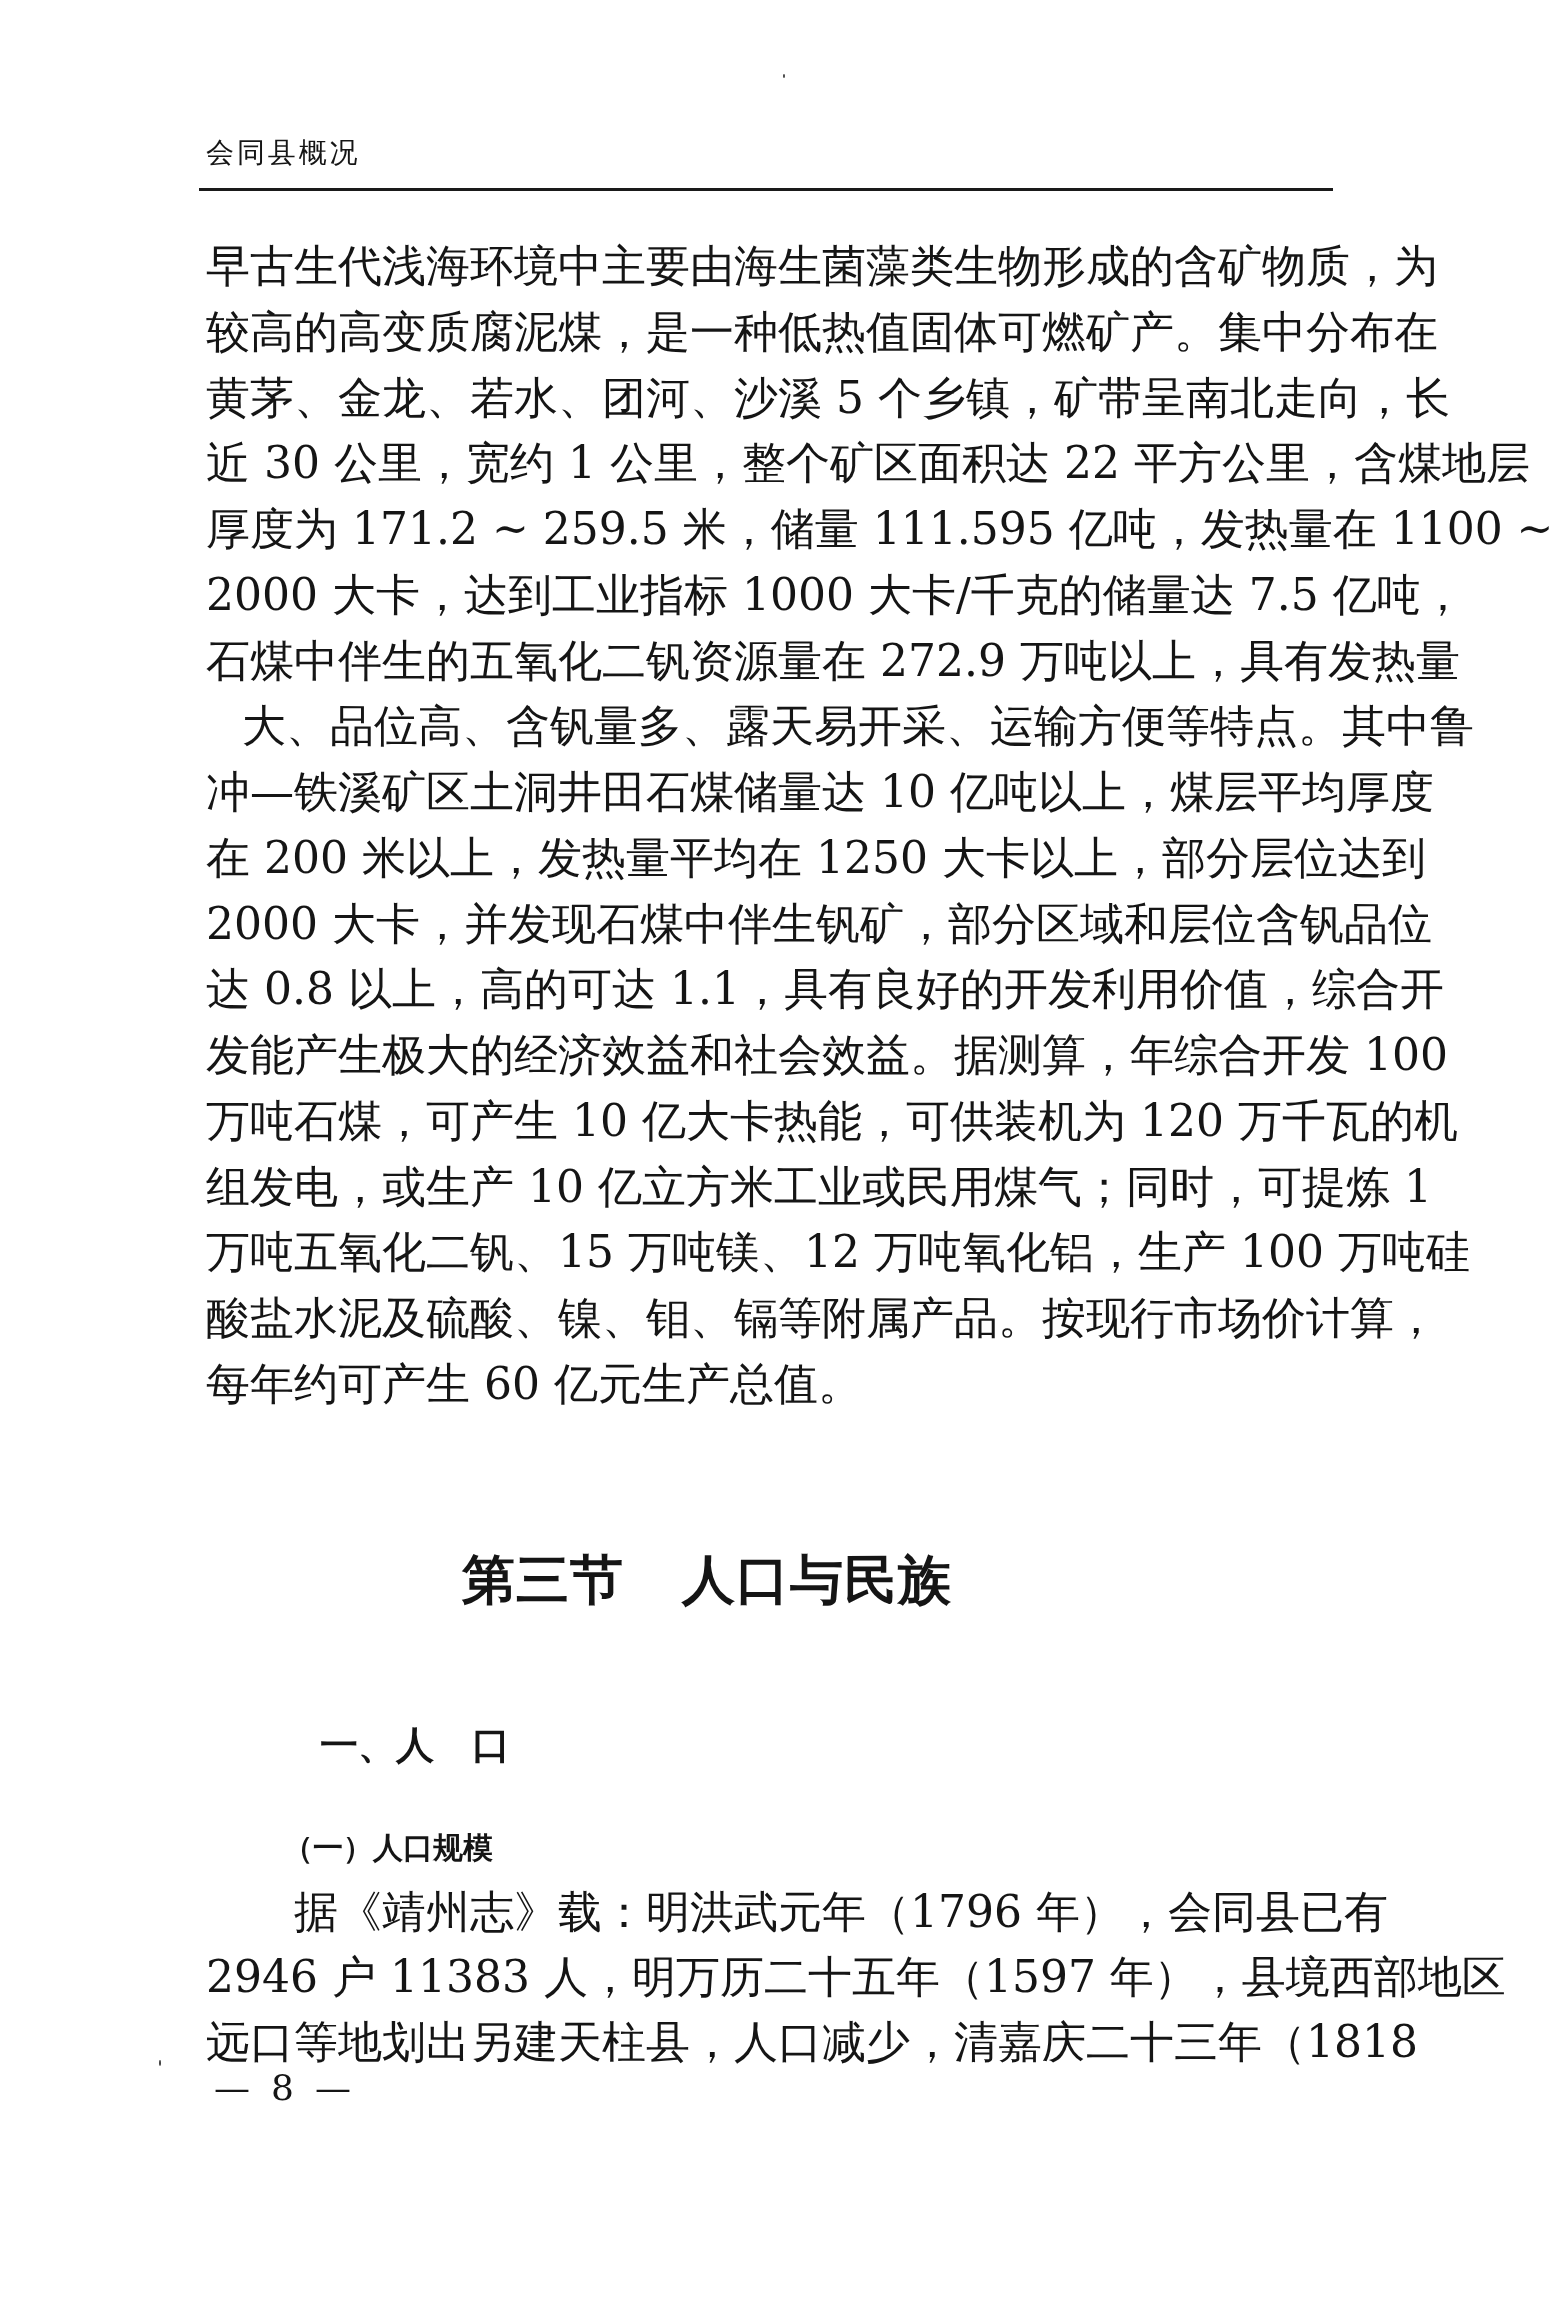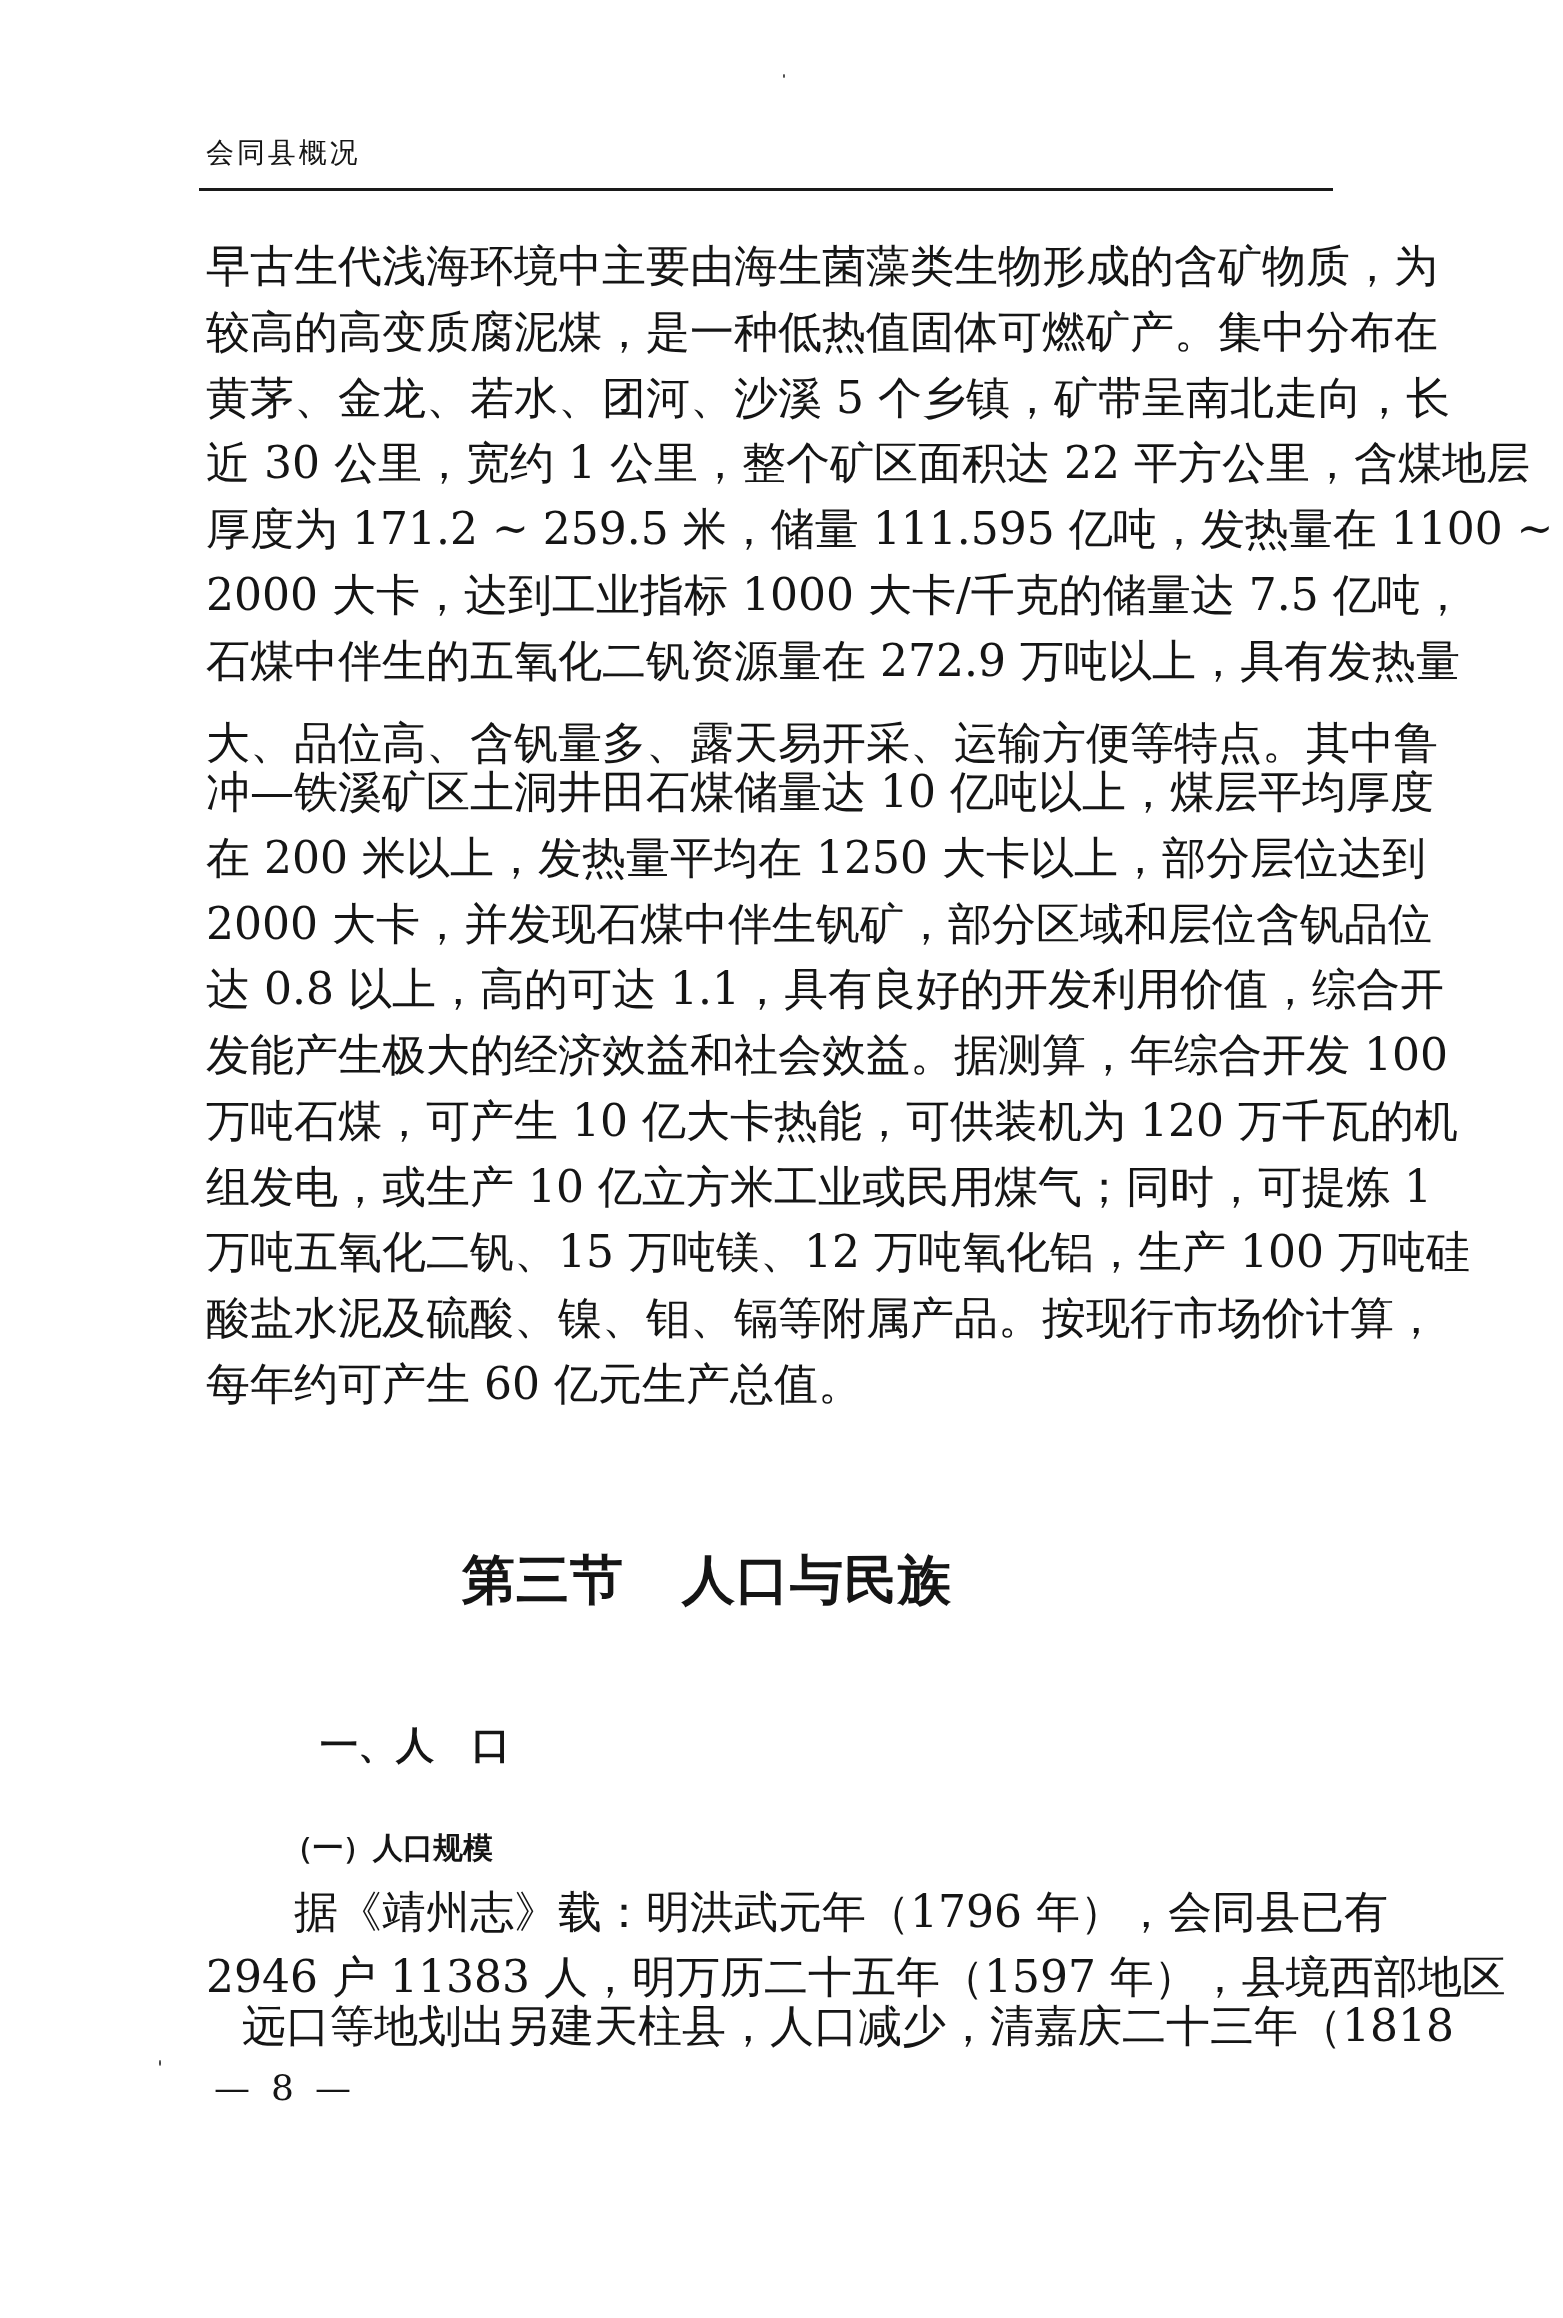--- a/index.html
+++ b/index.html
@@ -52,21 +52,21 @@
 <div class="rule"></div>
 
 <div class="para-lines" style="top:233px;">
   <div class="line" style="top:0px;">早古生代浅海环境中主要由海生菌藻类生物形成的含矿物质，为</div>
   <div class="line" style="top:66px;">较高的高变质腐泥煤，是一种低热值固体可燃矿产。集中分布在</div>
   <div class="line" style="top:132px;">黄茅、金龙、若水、团河、沙溪 5 个乡镇，矿带呈南北走向，长</div>
   <div class="line" style="top:197px;">近 30 公里，宽约 1 公里，整个矿区面积达 22 平方公里，含煤地层</div>
   <div class="line" style="top:263px;">厚度为 171.2 ~ 259.5 米，储量 111.595 亿吨，发热量在 1100 ~</div>
   <div class="line" style="top:329px;">2000 大卡，达到工业指标 1000 大卡/千克的储量达 7.5 亿吨，</div>
   <div class="line" style="top:395px;">石煤中伴生的五氧化二钒资源量在 272.9 万吨以上，具有发热量</div>
-  <div class="line" style="top:477px;">大、品位高、含钒量多、露天易开采、运输方便等特点。其中鲁</div>
+  <div class="line" style="top:460px;margin-left:36px;">大、品位高、含钒量多、露天易开采、运输方便等特点。其中鲁</div>
   <div class="line" style="top:526px;">冲—铁溪矿区土洞井田石煤储量达 10 亿吨以上，煤层平均厚度</div>
   <div class="line" style="top:592px;">在 200 米以上，发热量平均在 1250 大卡以上，部分层位达到</div>
   <div class="line" style="top:658px;">2000 大卡，并发现石煤中伴生钒矿，部分区域和层位含钒品位</div>
   <div class="line" style="top:723px;">达 0.8 以上，高的可达 1.1，具有良好的开发利用价值，综合开</div>
   <div class="line" style="top:789px;">发能产生极大的经济效益和社会效益。据测算，年综合开发 100</div>
   <div class="line" style="top:855px;">万吨石煤，可产生 10 亿大卡热能，可供装机为 120 万千瓦的机</div>
   <div class="line" style="top:921px;">组发电，或生产 10 亿立方米工业或民用煤气；同时，可提炼 1</div>
   <div class="line" style="top:986px;">万吨五氧化二钒、15 万吨镁、12 万吨氧化铝，生产 100 万吨硅</div>
   <div class="line" style="top:1052px;">酸盐水泥及硫酸、镍、钼、镉等附属产品。按现行市场价计算，</div>
   <div class="line last" style="top:1118px;">每年约可产生 60 亿元生产总值。</div>
@@ -75,20 +75,20 @@
 <div class="section-heading">
   <span>第三节</span><span class="gap"></span><span>人口与民族</span>
 </div>
 
 <div class="subheading-1">一、人　口</div>
 <div class="subheading-2">（一）人口规模</div>
 
 <div class="para-lines" style="top:1879px;">
   <div class="line" style="top:0px;">　　据《靖州志》载：明洪武元年（1796 年），会同县已有</div>
   <div class="line" style="top:65px;">2946 户 11383 人，明万历二十五年（1597 年），县境西部地区</div>
-  <div class="line" style="top:114px;margin-left:36px;">远口等地划出另建天柱县，人口减少，清嘉庆二十三年（1818</div>
+  <div class="line" style="top:130px;">远口等地划出另建天柱县，人口减少，清嘉庆二十三年（1818</div>
 </div>
 
 <div class="page-number">— 8 —</div>
 
 <div class="speck" style="left:783px;top:74px;width:1.9px;height:3.8px;"></div>
 <div class="speck" style="left:159px;top:2060px;width:2.4px;height:5.8px;"></div>
 
 
 </body></html>

